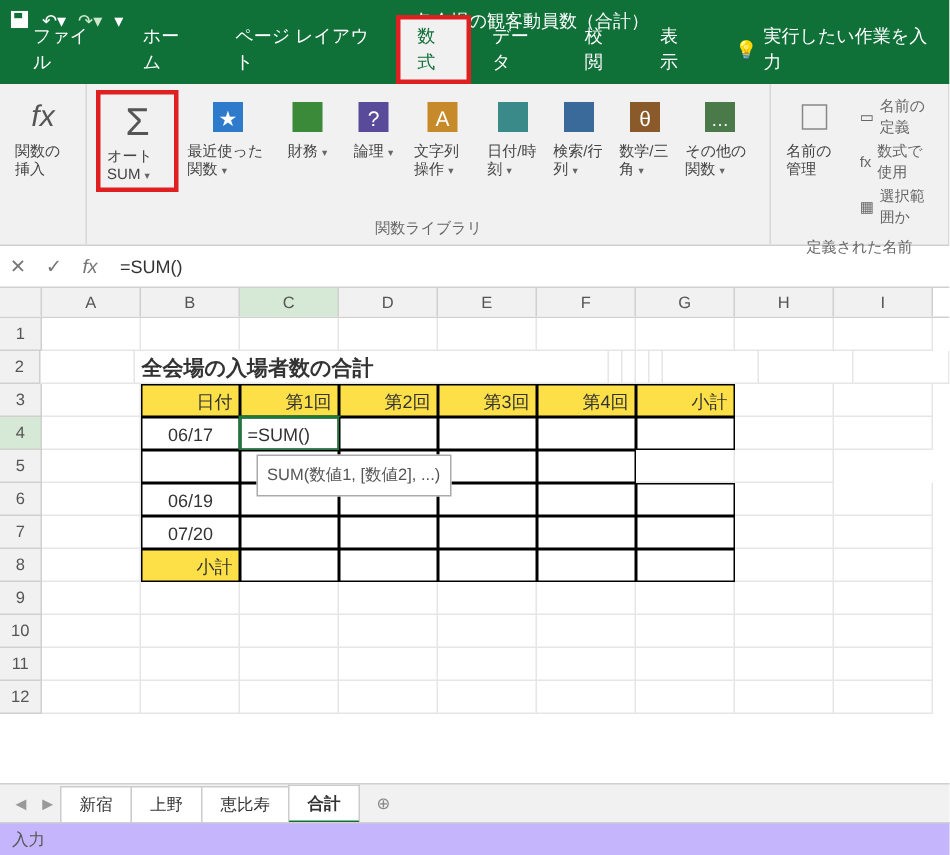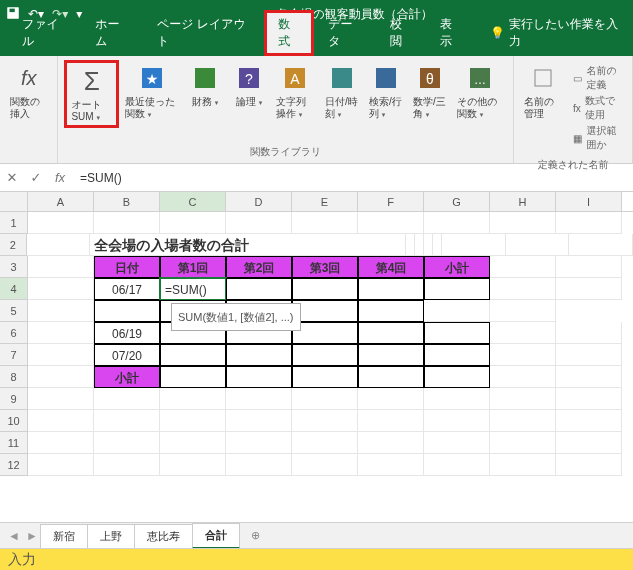--- a/index.html
+++ b/index.html
@@ -30,30 +30,30 @@
 .corner{width:28px;border-right:1px solid #d0d0d0;background:#f1f1f1}
 .ch{width:66px;border-right:1px solid #d0d0d0;background:#f1f1f1;text-align:center;font-size:11px;color:#555;line-height:20px}
 .ch.sel{background:#d6e9d6}
 .rows{}
 .row{display:flex;height:22px}
 .rh{width:28px;border-right:1px solid #d0d0d0;border-bottom:1px solid #d0d0d0;background:#f1f1f1;text-align:center;font-size:11px;color:#555;line-height:22px}
 .rh.sel{background:#d6e9d6}
 .cell{width:66px;border-right:1px solid #e6e6e6;border-bottom:1px solid #e6e6e6;font-size:12px;line-height:22px;padding:0 4px;position:relative}
 .tbltitle{font-weight:bold;font-size:14px}
 .tb{border:1px solid #000!important}
-.tbh{background:#d946ef;text-align:center;font-weight:bold}
+.tbh{background:#fde047;text-align:right;font-weight:normal}
 .tbc{background:#fff;text-align:center}
 .active-cell{outline:2px solid #1a7a3a;outline-offset:-1px;background:#fff}
 .tooltip{position:absolute;top:24px;left:10px;background:#fff;border:1px solid #aaa;padding:2px 6px;font-size:11px;color:#555;white-space:nowrap;z-index:5}
 .sheettabs{height:26px;border-top:1px solid #d0d0d0;display:flex;align-items:center;padding-left:40px;background:#f1f1f1;position:absolute;bottom:22px;left:0;right:0}
 .navarr{display:flex;gap:6px;position:absolute;left:8px;color:#999}
 .stab{padding:4px 12px;border:1px solid #ccc;border-bottom:none;background:#fff;font-size:11px;margin-right:-1px;cursor:pointer}
 .stab.active{border-bottom:2px solid #0f7038;font-weight:bold}
 .stab.add{border:none;background:none;color:#888}
-.status{height:22px;background:#fde047;border-top:1px solid #d0d0d0;display:flex;align-items:center;padding:0 8px;font-size:14px;color:#555;position:absolute;bottom:0;left:0;right:0}
+.status{height:22px;background:#c4b5fd;border-top:1px solid #d0d0d0;display:flex;align-items:center;padding:0 8px;font-size:11px;color:#555;position:absolute;bottom:0;left:0;right:0}
 .side-small{display:flex;flex-direction:column;gap:2px;padding:4px 6px;font-size:10px;color:#666}
 .side-small div{display:flex;align-items:center;gap:4px}
 </style>
 </head>
 <body>
 
 <div class="titlebar">
   <div class="qat">
     <span><svg viewBox="0 0 16 16">
           <rect x="2" y="2" width="12" height="12" fill="#fff" stroke="#fff" stroke-width="1"></rect>

